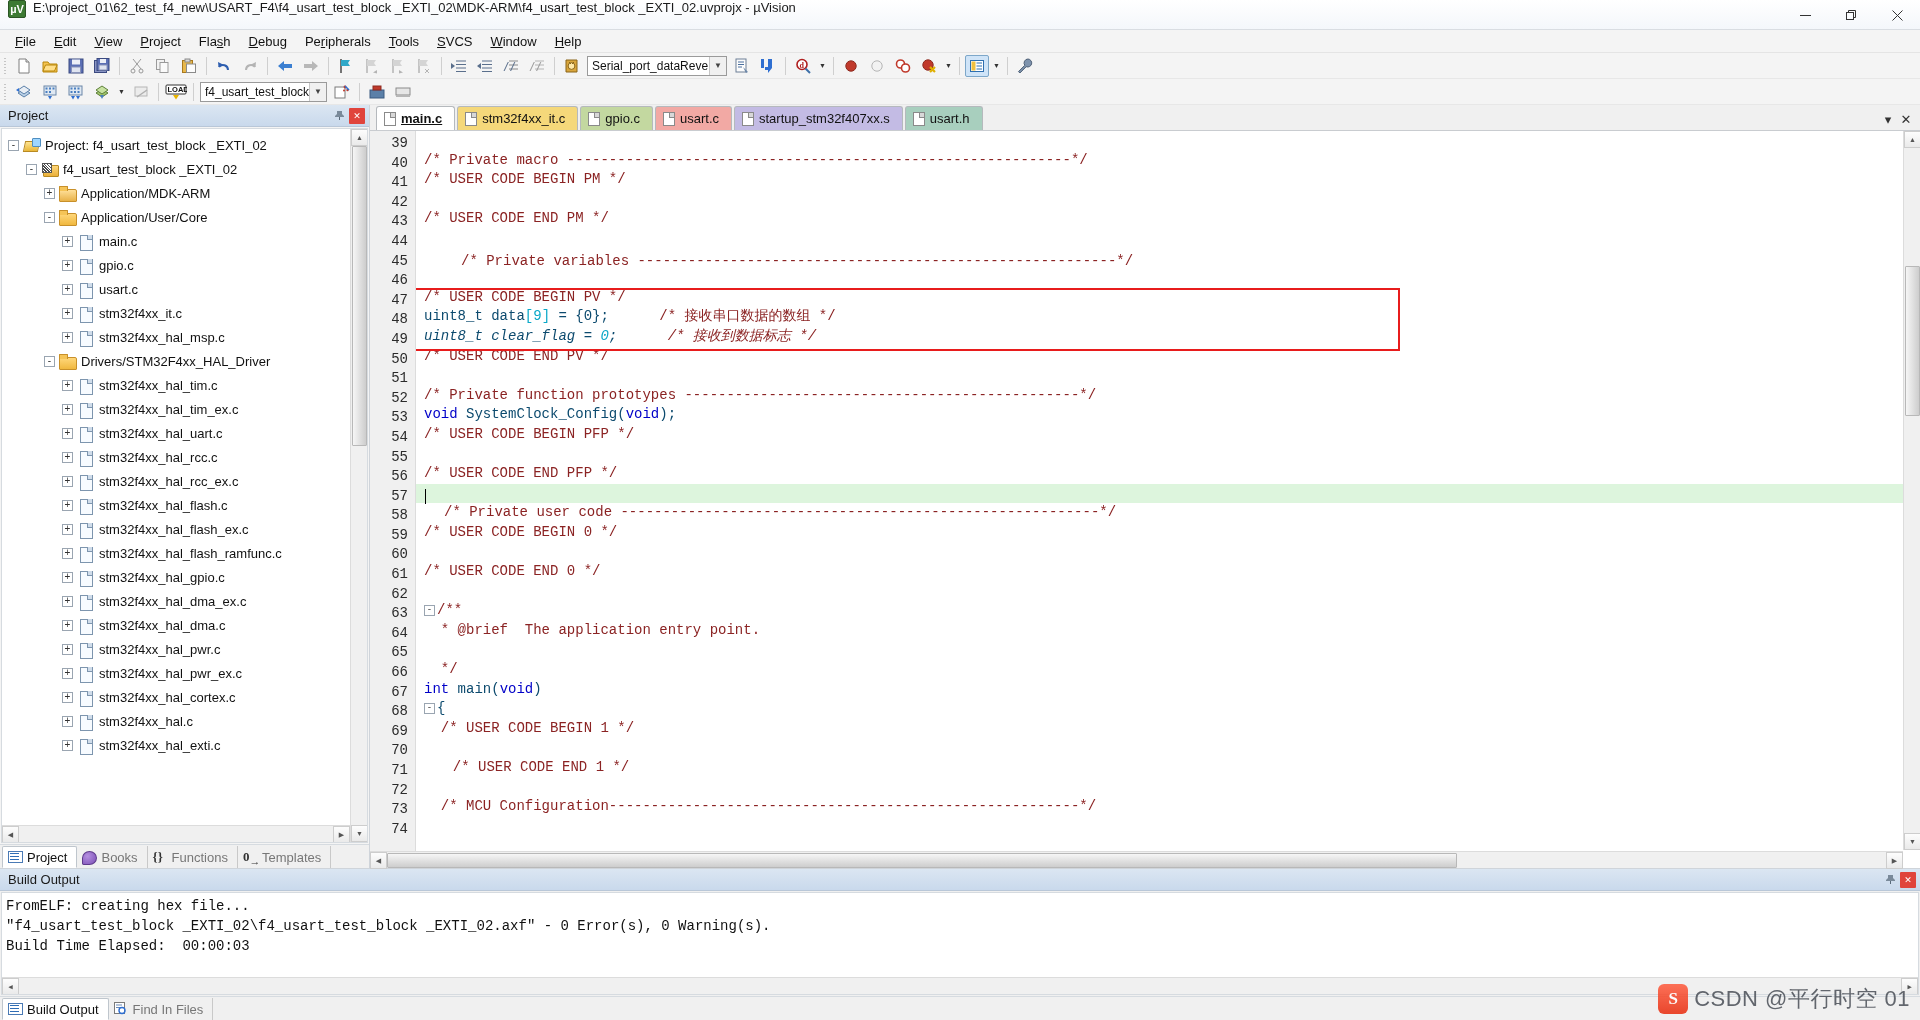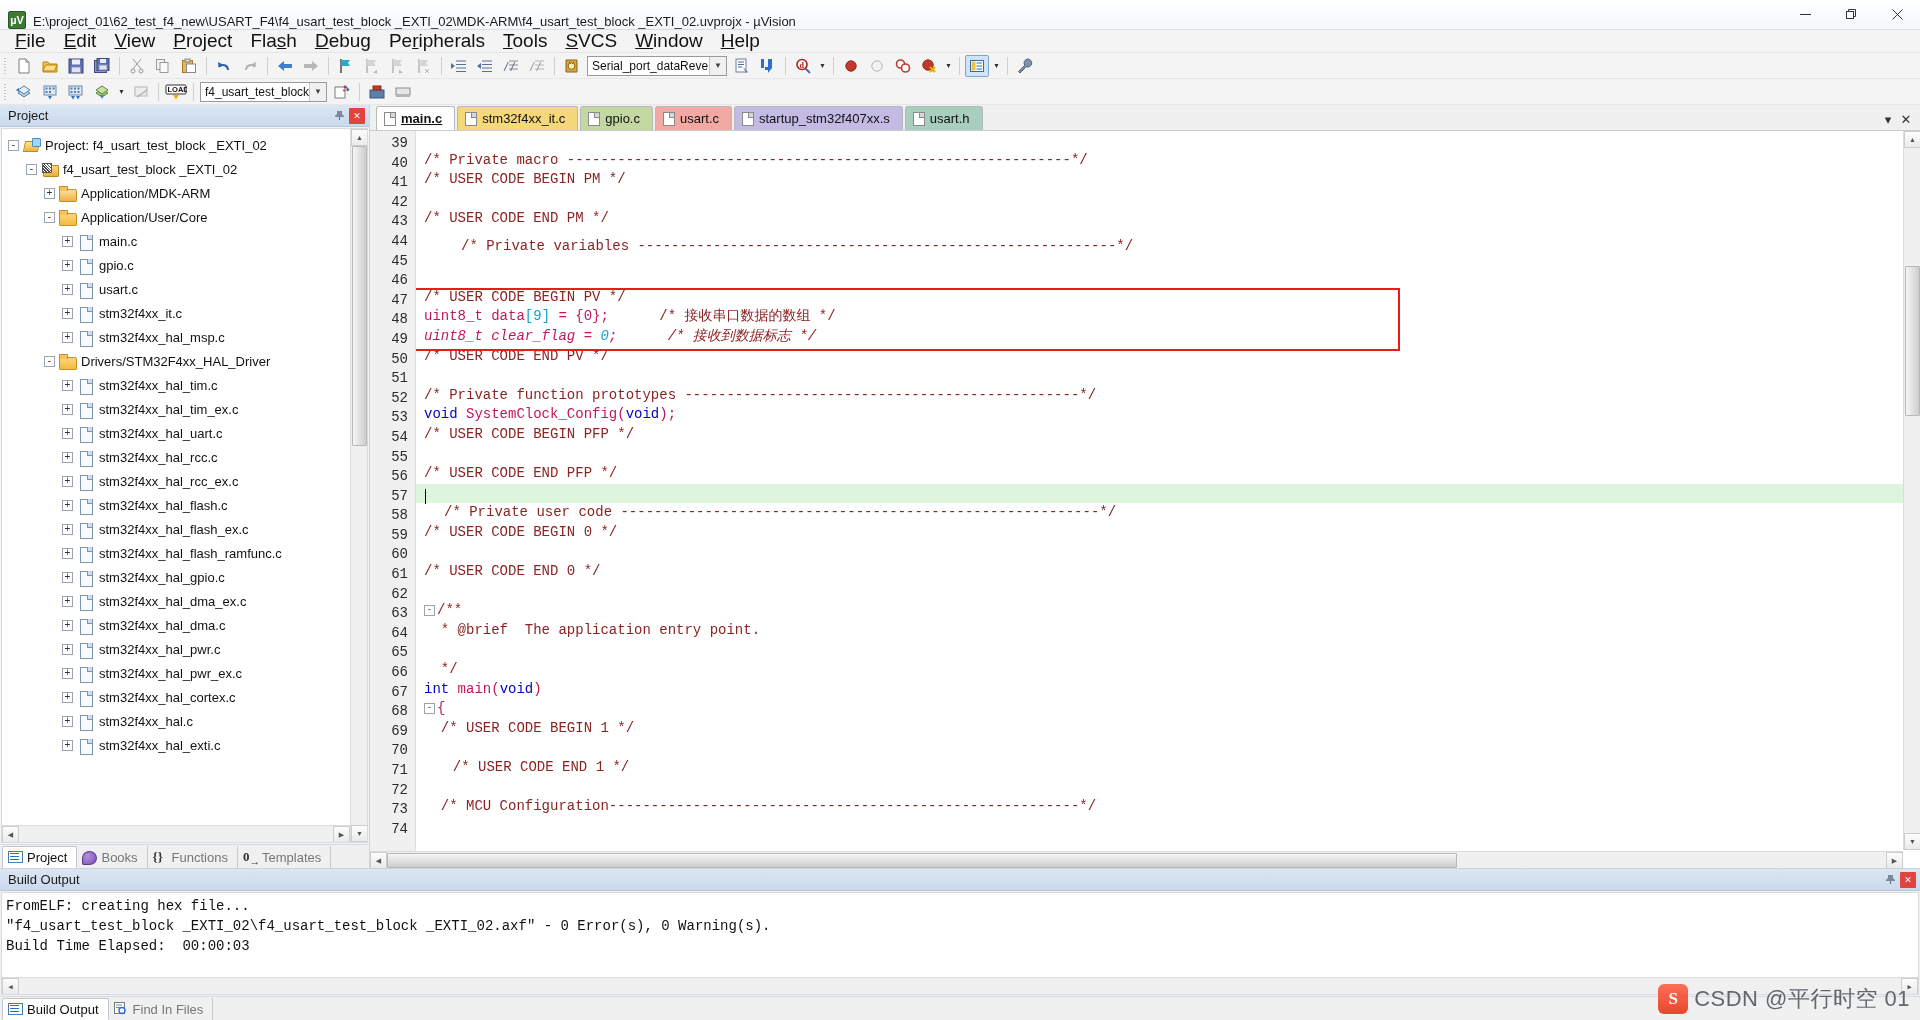--- a/index.html
+++ b/index.html
@@ -16,21 +16,21 @@
     display: flex; flex-direction: column;
     background: #f0f0f0;
     position: relative;
   }
 
   
   .titlebar {
     height: 30px; min-height: 30px;
     background: linear-gradient(#ffffff, #f4f7fb);
     border-bottom: 1px solid #d9dde2;
-    display: flex; align-items: flex-end;
+    display: flex; align-items: flex-start;
     padding-left: 8px;
   }
   .title-icon {
     width: 18px; height: 18px; margin-right: 7px;
     background: #3d7a33;
     border: 1px solid #2b5524;
     border-radius: 2px;
     color: #fff; font-size: 11px; font-weight: bold;
     display: flex; align-items: center; justify-content: center;
     line-height: 1;
@@ -46,21 +46,21 @@
 
   
   .menubar {
     height: 23px; min-height: 23px;
     background: #f4f4f4;
     display: flex; align-items: center;
     padding-left: 6px;
     border-bottom: 1px solid #e4e4e4;
   }
   .menu-item {
-    padding: 2px 9px; font-size: 19px; color: #111;
+    padding: 2px 9px; font-size: 13px; color: #111;
     cursor: default; white-space: nowrap;
   }
   .menu-item u { text-decoration: underline; }
 
   
   .toolbar {
     height: 26px; min-height: 26px;
     background: #f4f4f4;
     display: flex; align-items: center;
     padding-left: 2px;
@@ -320,21 +320,21 @@
     flex: 1; position: relative; overflow: hidden;
     font-family: "Liberation Mono", monospace;
     font-size: 14px; padding-top: 3px;
     background: #fff;
   }
   .cline { height: 19.6px; line-height: 19.6px; white-space: pre; padding-left: 8px; }
   .cline.current { background: #ddf5dd; }
   .c-com { color: #8b2323; }
   .c-kw  { color: #0000c8; }
   .c-num { color: #0aa8c8; }
-  .c-txt { color: #be185d; }
+  .c-txt { color: #0c4a6e; }
   .c-fold {
     display:inline-block; width:11px; height:11px; border:1px solid #9aa5b1;
     color:#333; font-size:9px; line-height:9px; text-align:center;
     background:#fff; vertical-align: middle; margin-right:2px;
   }
   .redbox {
     position: absolute;
     border: 2px solid #e81c1c;
     pointer-events: none;
     z-index: 5;
@@ -1020,21 +1020,21 @@
             </div>
           <div class="codepane" id="codepane">
             <div class="redbox" id="redbox" style="top: 156.8px; height: 62.8px; left: -46px; width: 1030px; border-color: rgb(232, 28, 28);"></div>
             <div class="caret" id="caret" style="top: 357.8px; height: 15.6px; left: 9px;"></div>
           <div class="cline" style="position: absolute; top: 0px; left: 0px; right: 0px;"></div>
               <div class="cline" style="position: absolute; top: 19.6px; left: 0px; right: 0px;"><span class="c-com">/* Private macro ------------------------------------------------------------*/</span></div>
               <div class="cline" style="position: absolute; top: 39.2px; left: 0px; right: 0px;"><span class="c-com">/* USER CODE BEGIN PM */</span></div>
               <div class="cline" style="position: absolute; top: 58.8px; left: 0px; right: 0px;"></div>
               <div class="cline" style="position: absolute; top: 78.4px; left: 0px; right: 0px;"><span class="c-com">/* USER CODE END PM */</span></div>
               <div class="cline" style="position: absolute; top: 98px; left: 0px; right: 0px;"></div>
-              <div class="cline" style="position: absolute; top: 106px; left: 0px; right: 0px; padding-left: 45px;"><span class="c-com">/* Private variables ---------------------------------------------------------*/</span></div>
+              <div class="cline" style="position: absolute; top: 121px; left: 0px; right: 0px; padding-left: 45px;"><span class="c-com">/* Private variables ---------------------------------------------------------*/</span></div>
               <div class="cline" style="position: absolute; top: 137.2px; left: 0px; right: 0px;"></div>
               <div class="cline" style="position: absolute; top: 156.8px; left: 0px; right: 0px;"><span class="c-com">/* USER CODE BEGIN PV */</span></div>
               <div class="cline" style="position: absolute; top: 176.4px; left: 0px; right: 0px;"><span class="c-txt">uint8_t data</span><span class="c-num">[9]</span><span class="c-txt"> = {0};      </span><span class="c-com">/* 接收串口数据的数组 */</span></div>
               <div class="cline" style="position: absolute; top: 196px; left: 0px; right: 0px; font-style: italic;"><span class="c-txt">uint8_t clear_flag = </span><span class="c-num">0</span><span class="c-txt">;      </span><span class="c-com">/* 接收到数据标志 */</span></div>
               <div class="cline" style="position: absolute; top: 215.6px; left: 0px; right: 0px;"><span class="c-com">/* USER CODE END PV */</span></div>
               <div class="cline" style="position: absolute; top: 235.2px; left: 0px; right: 0px;"></div>
               <div class="cline" style="position: absolute; top: 254.8px; left: 0px; right: 0px;"><span class="c-com">/* Private function prototypes -----------------------------------------------*/</span></div>
               <div class="cline" style="position: absolute; top: 274.4px; left: 0px; right: 16px;"><span class="c-kw">void</span><span class="c-txt"> SystemClock_Config(</span><span class="c-kw">void</span><span class="c-txt">);</span></div>
               <div class="cline" style="position: absolute; top: 294px; left: 0px; right: 0px;"><span class="c-com">/* USER CODE BEGIN PFP */</span></div>
               <div class="cline" style="position: absolute; top: 313.6px; left: 0px; right: 0px;"></div>

